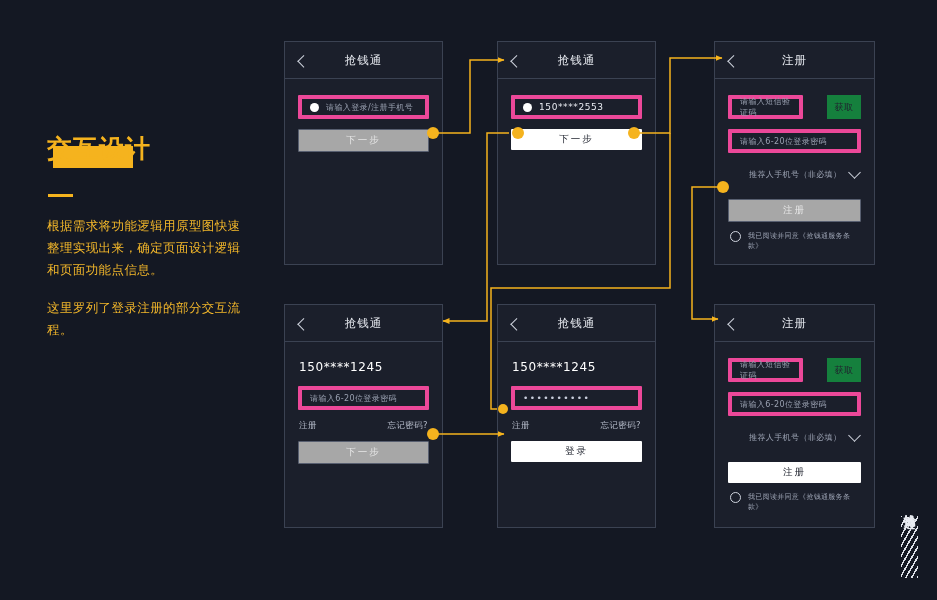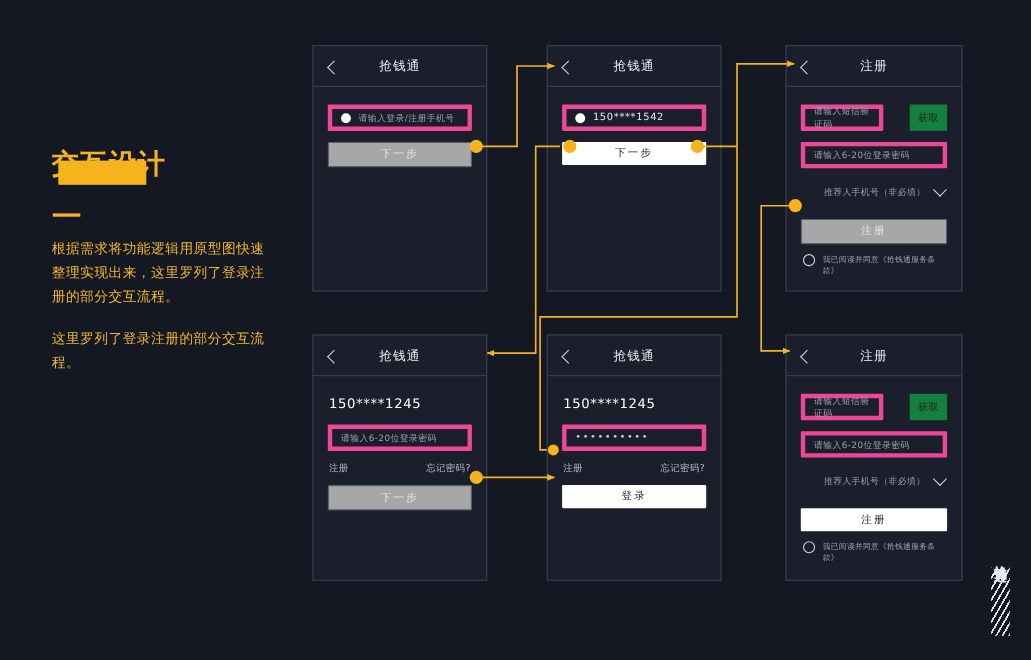--- a/index.html
+++ b/index.html
@@ -72,21 +72,21 @@
 <body>
 
 <div id="stage">
 
   <div class="intro">
     <div class="intro-title-wrap">
       <div class="title-hl"></div>
       <div class="intro-title">交互设计</div>
     </div>
     <div class="rule"></div>
-    <p>根据需求将功能逻辑用原型图快速整理实现出来，这里罗列了登录注册的部分交互流程。</p>
+    <p>根据需求将功能逻辑用原型图快速整理实现出来，确定页面设计逻辑和页面功能点信息。</p>
     <p>这里罗列了登录注册的部分交互流程。</p>
   </div>
 
   <div class="phone" style="left:284px;top:41px;width:159px;height:224px;">
     <div class="phone-head">
       <span class="back"></span>
       <span class="phone-title">抢钱通</span>
     </div>
     <div class="body-pad">
       <div class="field">
@@ -98,21 +98,21 @@
   </div>
 
   <div class="phone" style="left:497px;top:41px;width:159px;height:224px;">
     <div class="phone-head">
       <span class="back"></span>
       <span class="phone-title">抢钱通</span>
     </div>
     <div class="body-pad">
       <div class="field">
         <span class="dot-cursor"></span>
-        <span class="val">150****1542</span>
+        <span class="val">150****2553</span>
       </div>
       <div class="btn btn-active" style="margin-top:6px;">下一步</div>
     </div>
   </div>
 
   <div class="phone" style="left:714px;top:41px;width:161px;height:224px;">
     <div class="phone-head">
       <span class="back"></span>
       <span class="phone-title">注册</span>
     </div>

